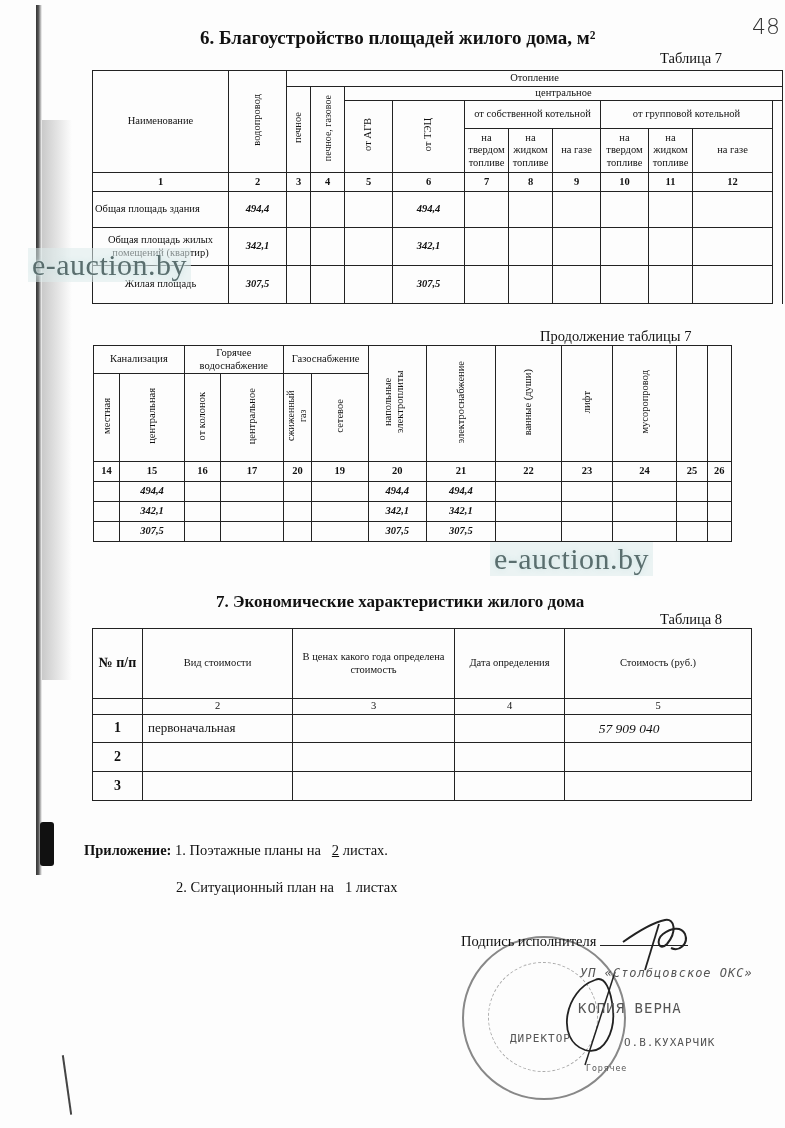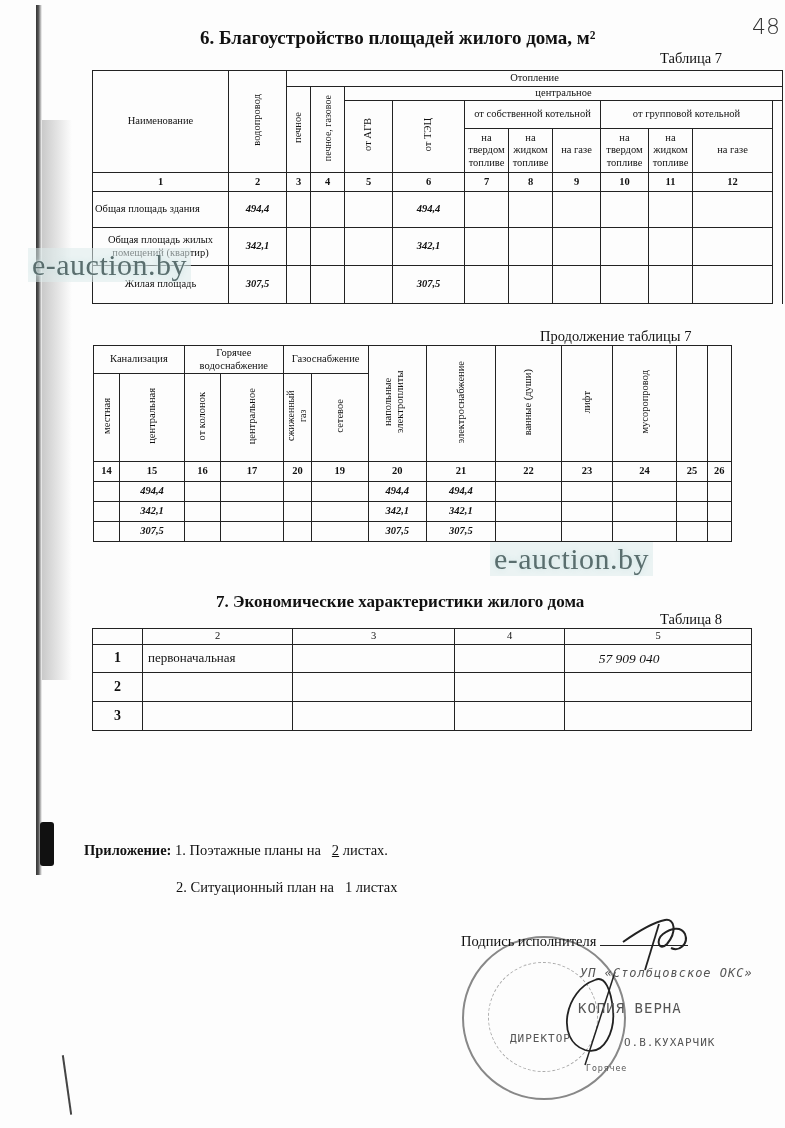--- a/index.html
+++ b/index.html
@@ -268,20 +268,27 @@
 
 <table class="grid t8" style="left:92px; top:628px; width:659px;">
   <colgroup>
     <col style="width:50px">
       <col style="width:150px">
       <col style="width:162px">
       <col style="width:110px">
       <col style="width:187px">
   </colgroup>
   <tbody>
+      <tr style="height:70px">
+    <td class="num8">№ п/п</td>
+    <td>Вид стоимости</td>
+    <td>В ценах какого года определена стоимость</td>
+    <td>Дата определения</td>
+    <td>Стоимость (руб.)</td>
+  </tr>
   <tr style="height:16px">
     <td></td>
     <td>2</td>
     <td>3</td>
     <td>4</td>
     <td>5</td>
   </tr>
   <tr style="height:28px">
     <td class="num8">1</td>
     <td style="text-align:left;padding-left:5px;font-size:13px;">первоначальная</td>

